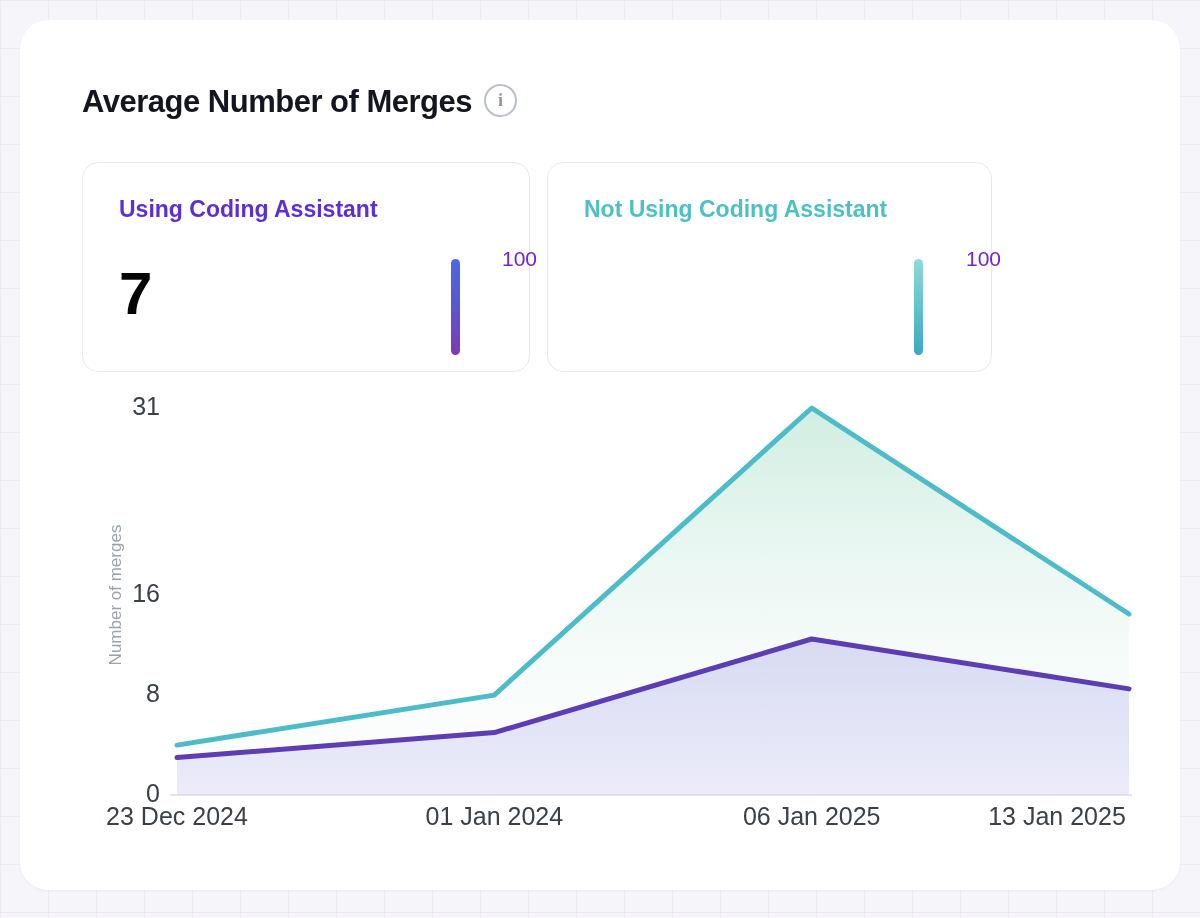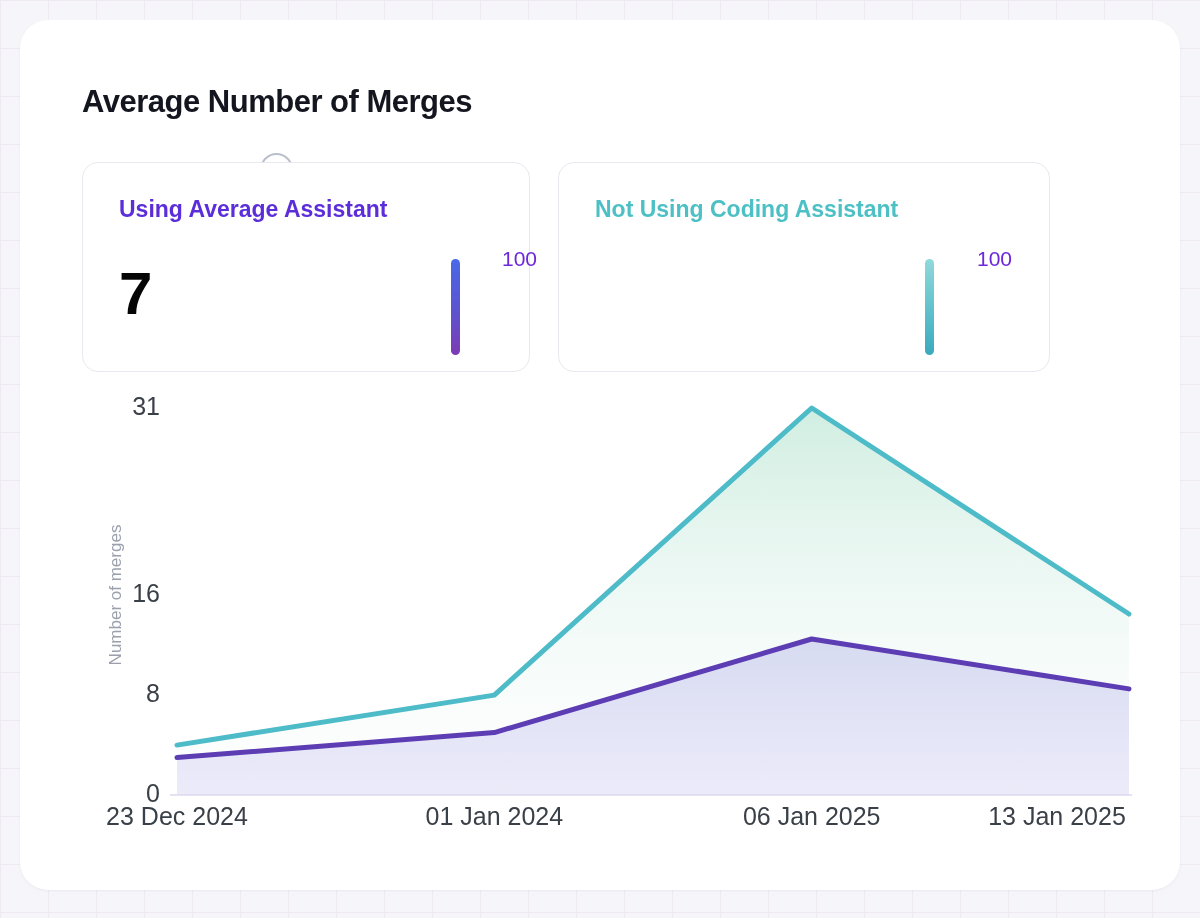--- a/index.html
+++ b/index.html
@@ -11,34 +11,34 @@
       linear-gradient(#efeaf2 1px, transparent 1px),
       linear-gradient(90deg, #efeaf2 1px, transparent 1px);
     background-size:48px 48px;
     position:relative;
   }
   .panel {
     position:absolute; left:20px; top:20px; width:1160px; height:870px;
     background:#ffffff; border-radius:28px;
     box-shadow:0 1px 3px rgba(16,24,40,0.05);
   }
-  .title-row { position:absolute; left:62px; top:64px; display:flex; align-items:center; gap:33px;flex-direction:column; }
+  .title-row { position:absolute; left:62px; top:64px; display:flex; gap:12px; }
   .page-title { font-size:31px; font-weight:700; color:#14161f; letter-spacing:-0.5px; }
   .info-icon {
     width:33px; height:33px; border:2px solid #b9bfcb; border-radius:50%;
     color:#8f96a3; font-size:18px; font-weight:600;
     display:flex; align-items:center; justify-content:center;
     font-family:"Liberation Serif", serif; cursor:pointer;
   }
   .stat-card {
     position:absolute; top:142px; height:210px;
     background:#ffffff; border:1px solid #e8e9ef; border-radius:16px;
   }
   .stat-card.first  { left:62px;  width:448px; }
-  .stat-card.second { left:538px; width:492px; }
+  .stat-card.second { left:527px; width:445px; }
   .stat-label { position:absolute; left:36px; top:33px; font-size:23px; font-weight:700; }
   .stat-card.first  .stat-label { color:#5b2ed9; }
   .stat-card.second .stat-label { color:#4cc0c4; }
   .stat-value { position:absolute; left:36px; top:96px; font-size:60px; font-weight:800; color:#050505; letter-spacing:-1px; }
   .scale-bar { position:absolute; top:96px; width:9px; height:96px; border-radius:6px; }
   .stat-card.first  .scale-bar { left:368px; background:linear-gradient(180deg,#4a68e8 0%,#5d53cf 55%,#7e3ab5 100%); }
   .stat-card.second .scale-bar { left:366px; background:linear-gradient(180deg,#8fd9da 0%,#5fc0cb 55%,#3aa9bd 100%); }
   .scale-max { position:absolute; top:84px; font-size:21px; color:#6d28d9;margin-left:25px; }
   .stat-card.first  .scale-max { left:394px; }
   .stat-card.second .scale-max { left:393px; }
@@ -47,21 +47,21 @@
 </head>
 <body>
 
 <div class="panel">
   <div class="title-row">
     <span class="page-title">Average Number of Merges</span>
     <span class="info-icon">i</span>
   </div>
 
   <div class="stat-card first">
-    <div class="stat-label">Using Average Assistant</div>
+    <div class="stat-label">Using Coding Assistant</div>
     <div class="stat-value">7</div>
     <div class="scale-bar"></div>
     <div class="scale-max">100</div>
   </div>
 
   <div class="stat-card second">
     <div class="stat-label">Not Using Coding Assistant</div>
     <div class="scale-bar"></div>
     <div class="scale-max">100</div>
   </div>

